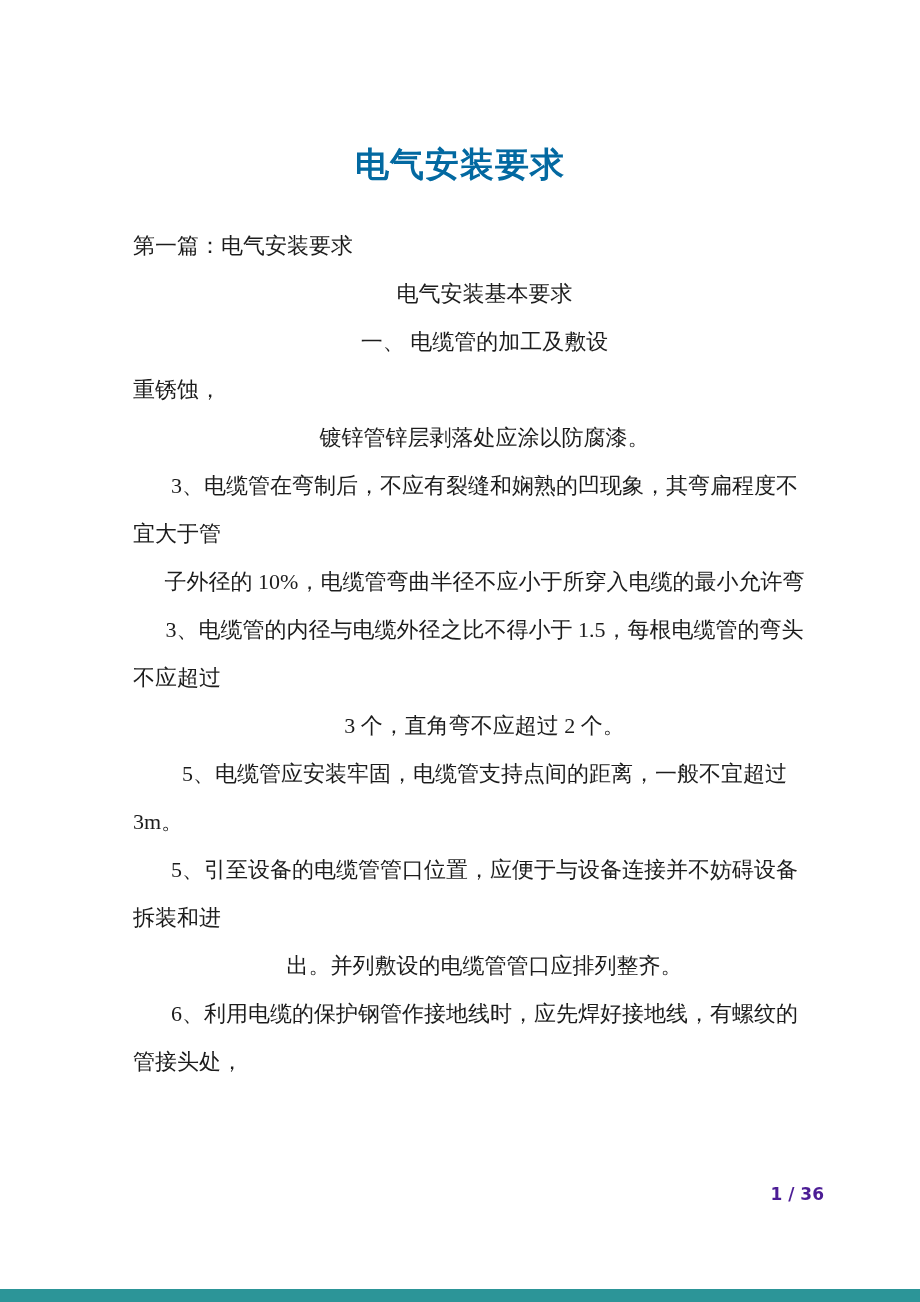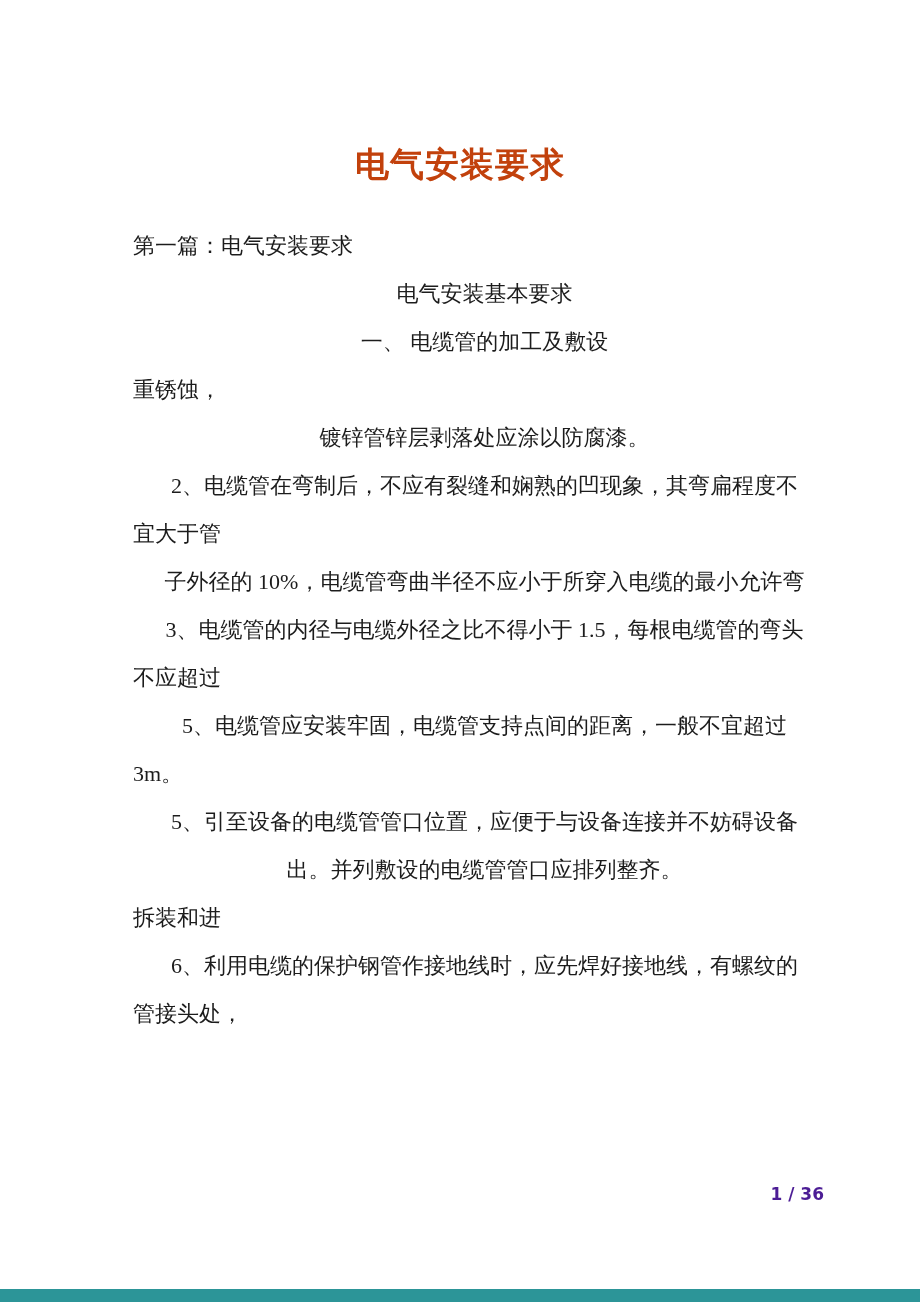--- a/index.html
+++ b/index.html
@@ -61,38 +61,39 @@
     left: 0;
     bottom: 0;
     width: 920px;
     height: 13px;
   }
 </style>
 </head>
 <body>
 
 <div class="page" style="background: rgb(255, 255, 255);">
-  <div class="doc-title" style="color: #c2410c;">电气安装要求</div>
+  <div class="doc-title" style="color: #0369a1;">电气安装要求</div>
 
   <div class="doc-body">
       <div class="line">第一篇：电气安装要求</div>
       <div class="line indent">电气安装基本要求</div>
       <div class="line indent">一、 电缆管的加工及敷设</div>
       <div class="line">重锈蚀，</div>
       <div class="line indent">镀锌管锌层剥落处应涂以防腐漆。</div>
-      <div class="line indent">2、电缆管在弯制后，不应有裂缝和娴熟的凹现象，其弯扁程度不</div>
+      <div class="line indent">3、电缆管在弯制后，不应有裂缝和娴熟的凹现象，其弯扁程度不</div>
       <div class="line">宜大于管</div>
       <div class="line indent">子外径的 10%，电缆管弯曲半径不应小于所穿入电缆的最小允许弯</div>
       <div class="line indent">3、电缆管的内径与电缆外径之比不得小于 1.5，每根电缆管的弯头</div>
       <div class="line">不应超过</div>
+      <div class="line indent">3 个，直角弯不应超过 2 个。</div>
       <div class="line indent">5、电缆管应安装牢固，电缆管支持点间的距离，一般不宜超过</div>
       <div class="line">3m。</div>
       <div class="line indent">5、引至设备的电缆管管口位置，应便于与设备连接并不妨碍设备</div>
+      <div class="line">拆装和进</div>
       <div class="line indent">出。并列敷设的电缆管管口应排列整齐。</div>
-      <div class="line">拆装和进</div>
       <div class="line indent">6、利用电缆的保护钢管作接地线时，应先焊好接地线，有螺纹的</div>
       <div class="line">管接头处，</div>
     </div>
 
   <div class="page-number">1 / 36</div>
 
   <div class="footer-bar" style="background: rgb(44, 149, 152);"></div>
 </div>
 
 </body></html>

